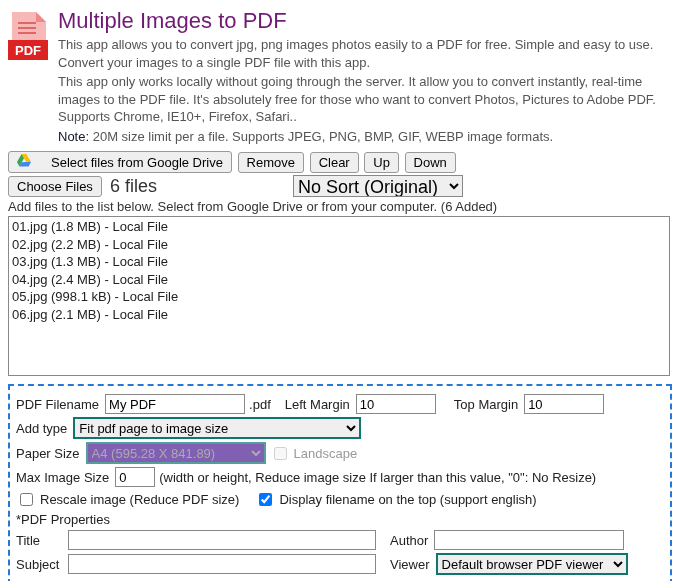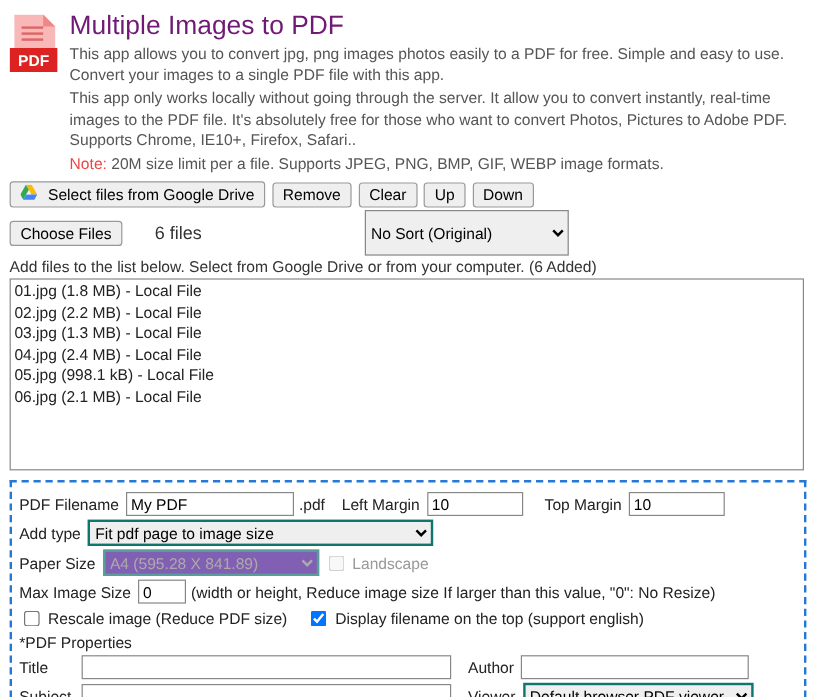--- a/index.html
+++ b/index.html
@@ -14,42 +14,42 @@
   }
   .header { display: flex; align-items: flex-start; gap: 10px; margin-bottom: 4px; }
   .pdf-icon { flex: 0 0 auto; margin-top: 4px; }
   .title {
     color: #701a75;
     font-size: 22px;
     font-weight: normal;
     margin: 0 0 2px 0;
   }
   .desc { color: #555; margin: 0 0 2px 0; line-height: 1.35; }
-  .note-label { color: #ef4444; }
+  .note-label { color: #0f172a; }
   .toolbar { margin: 4px 0 2px 0; }
   .toolbar button, .choose-row button {
     font-family: inherit;
     font-size: 13px;
     background: #efefef;
     border: 1px solid #999;
     border-radius: 3px;
     padding: 2px 8px;
     cursor: pointer;
     margin-right: 2px;
   }
-  .gdrive-btn { display: inline-flex; align-items: center; gap: 9px; padding: 2px 8px 2px 6px;}
+  .gdrive-btn { display: inline-flex; align-items: center; gap: 20px; padding: 2px 8px 2px 6px;}
   .choose-row { display: flex; align-items: center; gap: 6px; margin-bottom: 2px; }
   .choose-row select {
     font-family: inherit;
-    font-size: 13px;
+    font-size: 18px;
     border: 1px solid #888;
-    height: 38px;
+    height: 22px;
     margin-left: 130px;
   }
-  .file-count { font-size: 15px; color: #333; margin-left: 19px; }
+  .file-count { font-size: 18px; color: #333; }
   .file-list-label { margin: 2px 0; }
   .file-list {
     width: 662px;
     height: 160px;
     border: 1px solid #888;
     background: #fff;
     overflow-y: scroll;
     padding: 1px 3px;
     resize: none;
     font-family: inherit;

